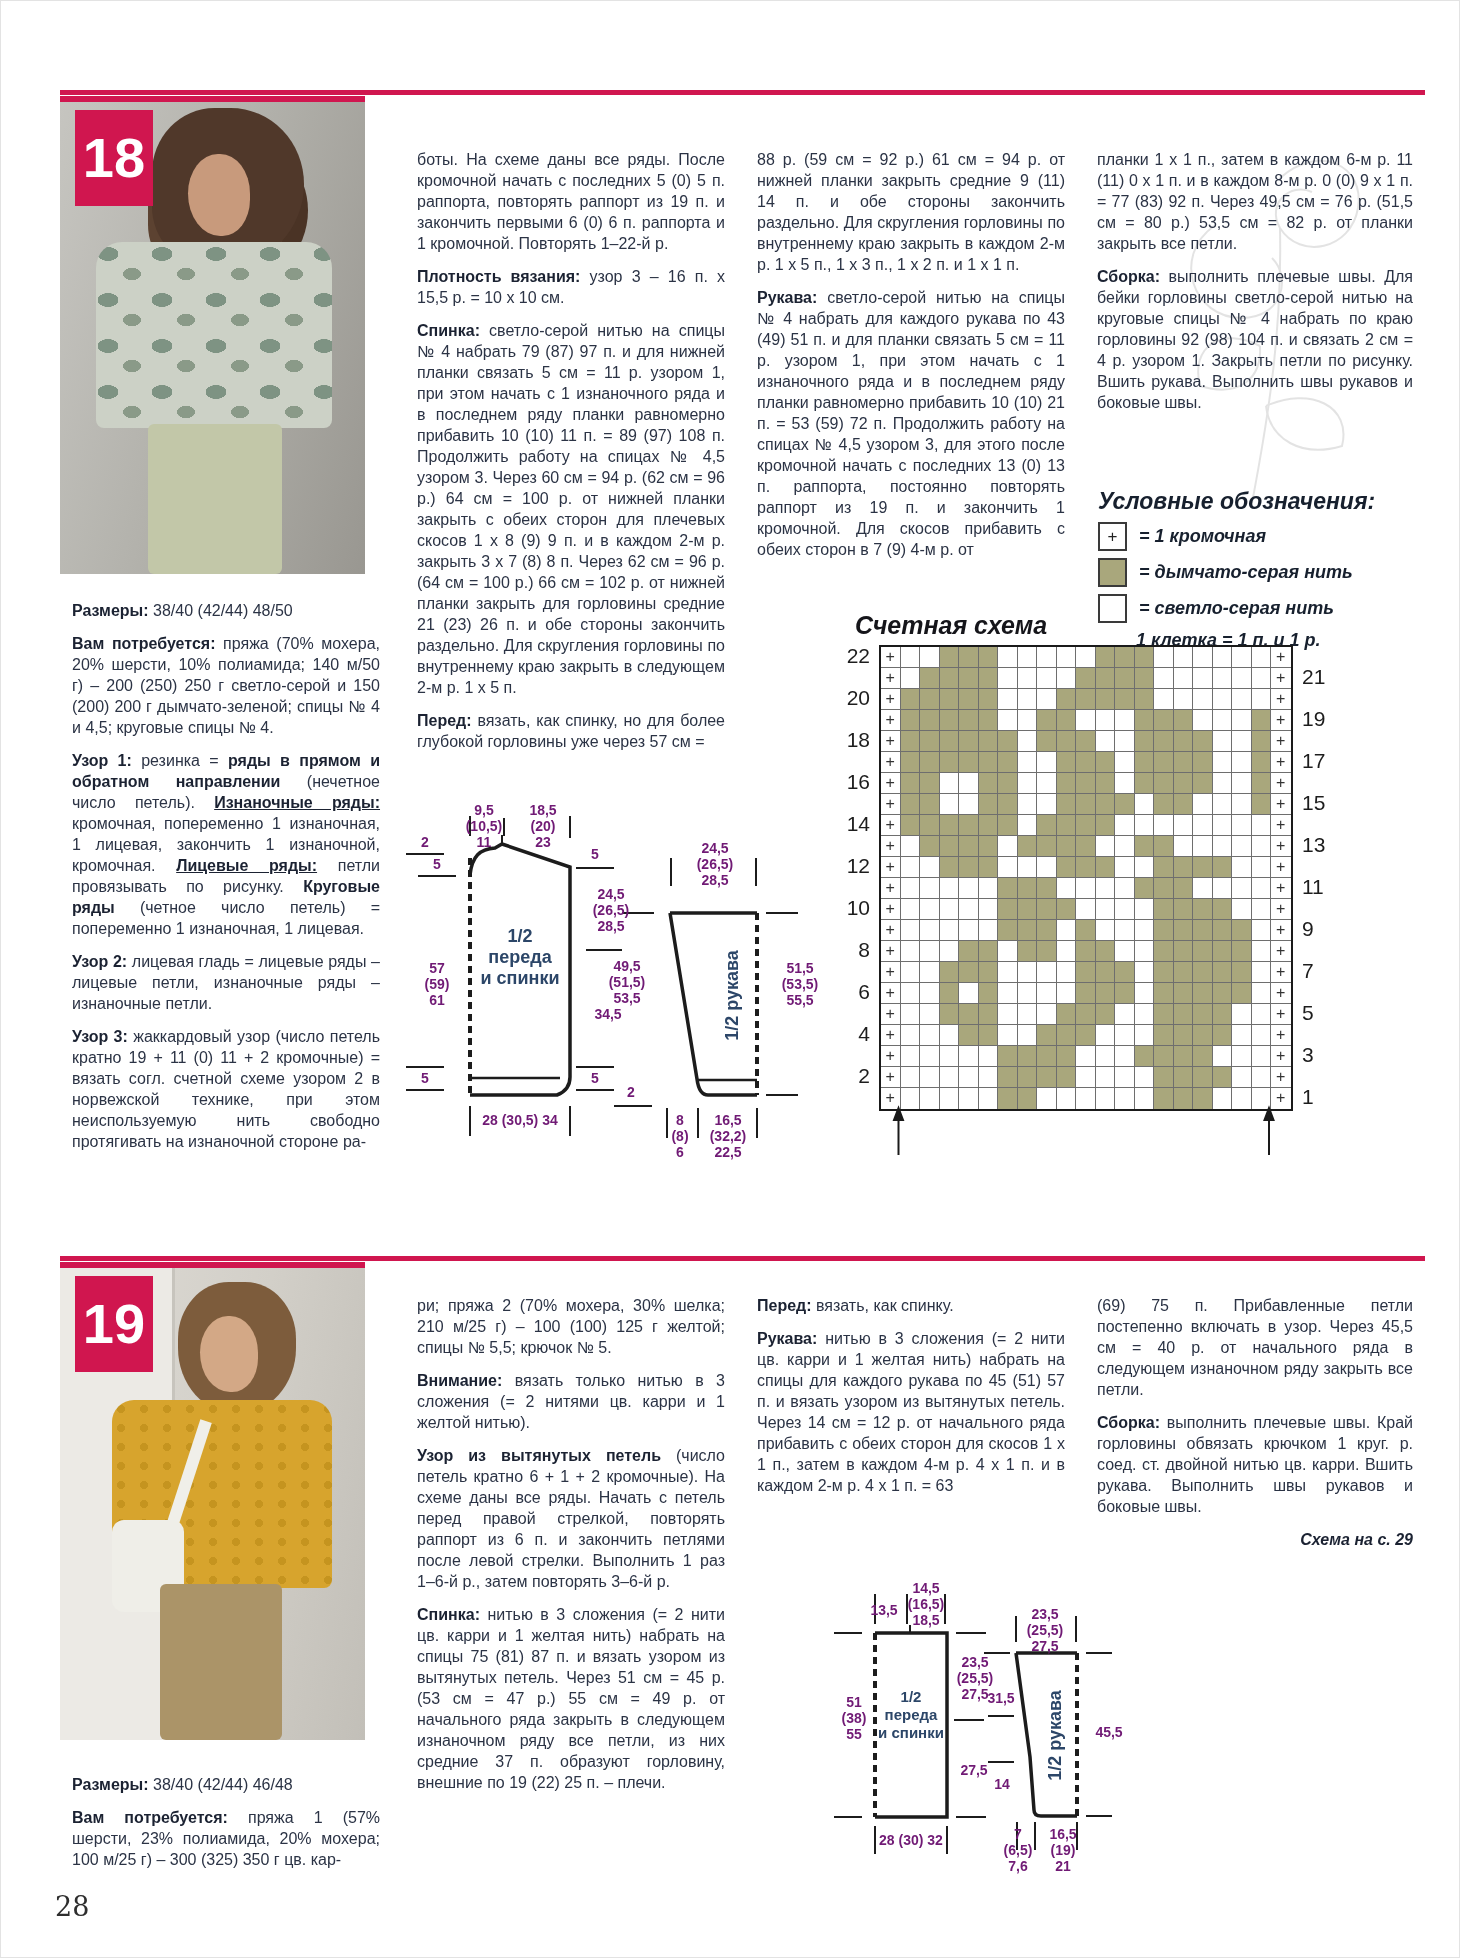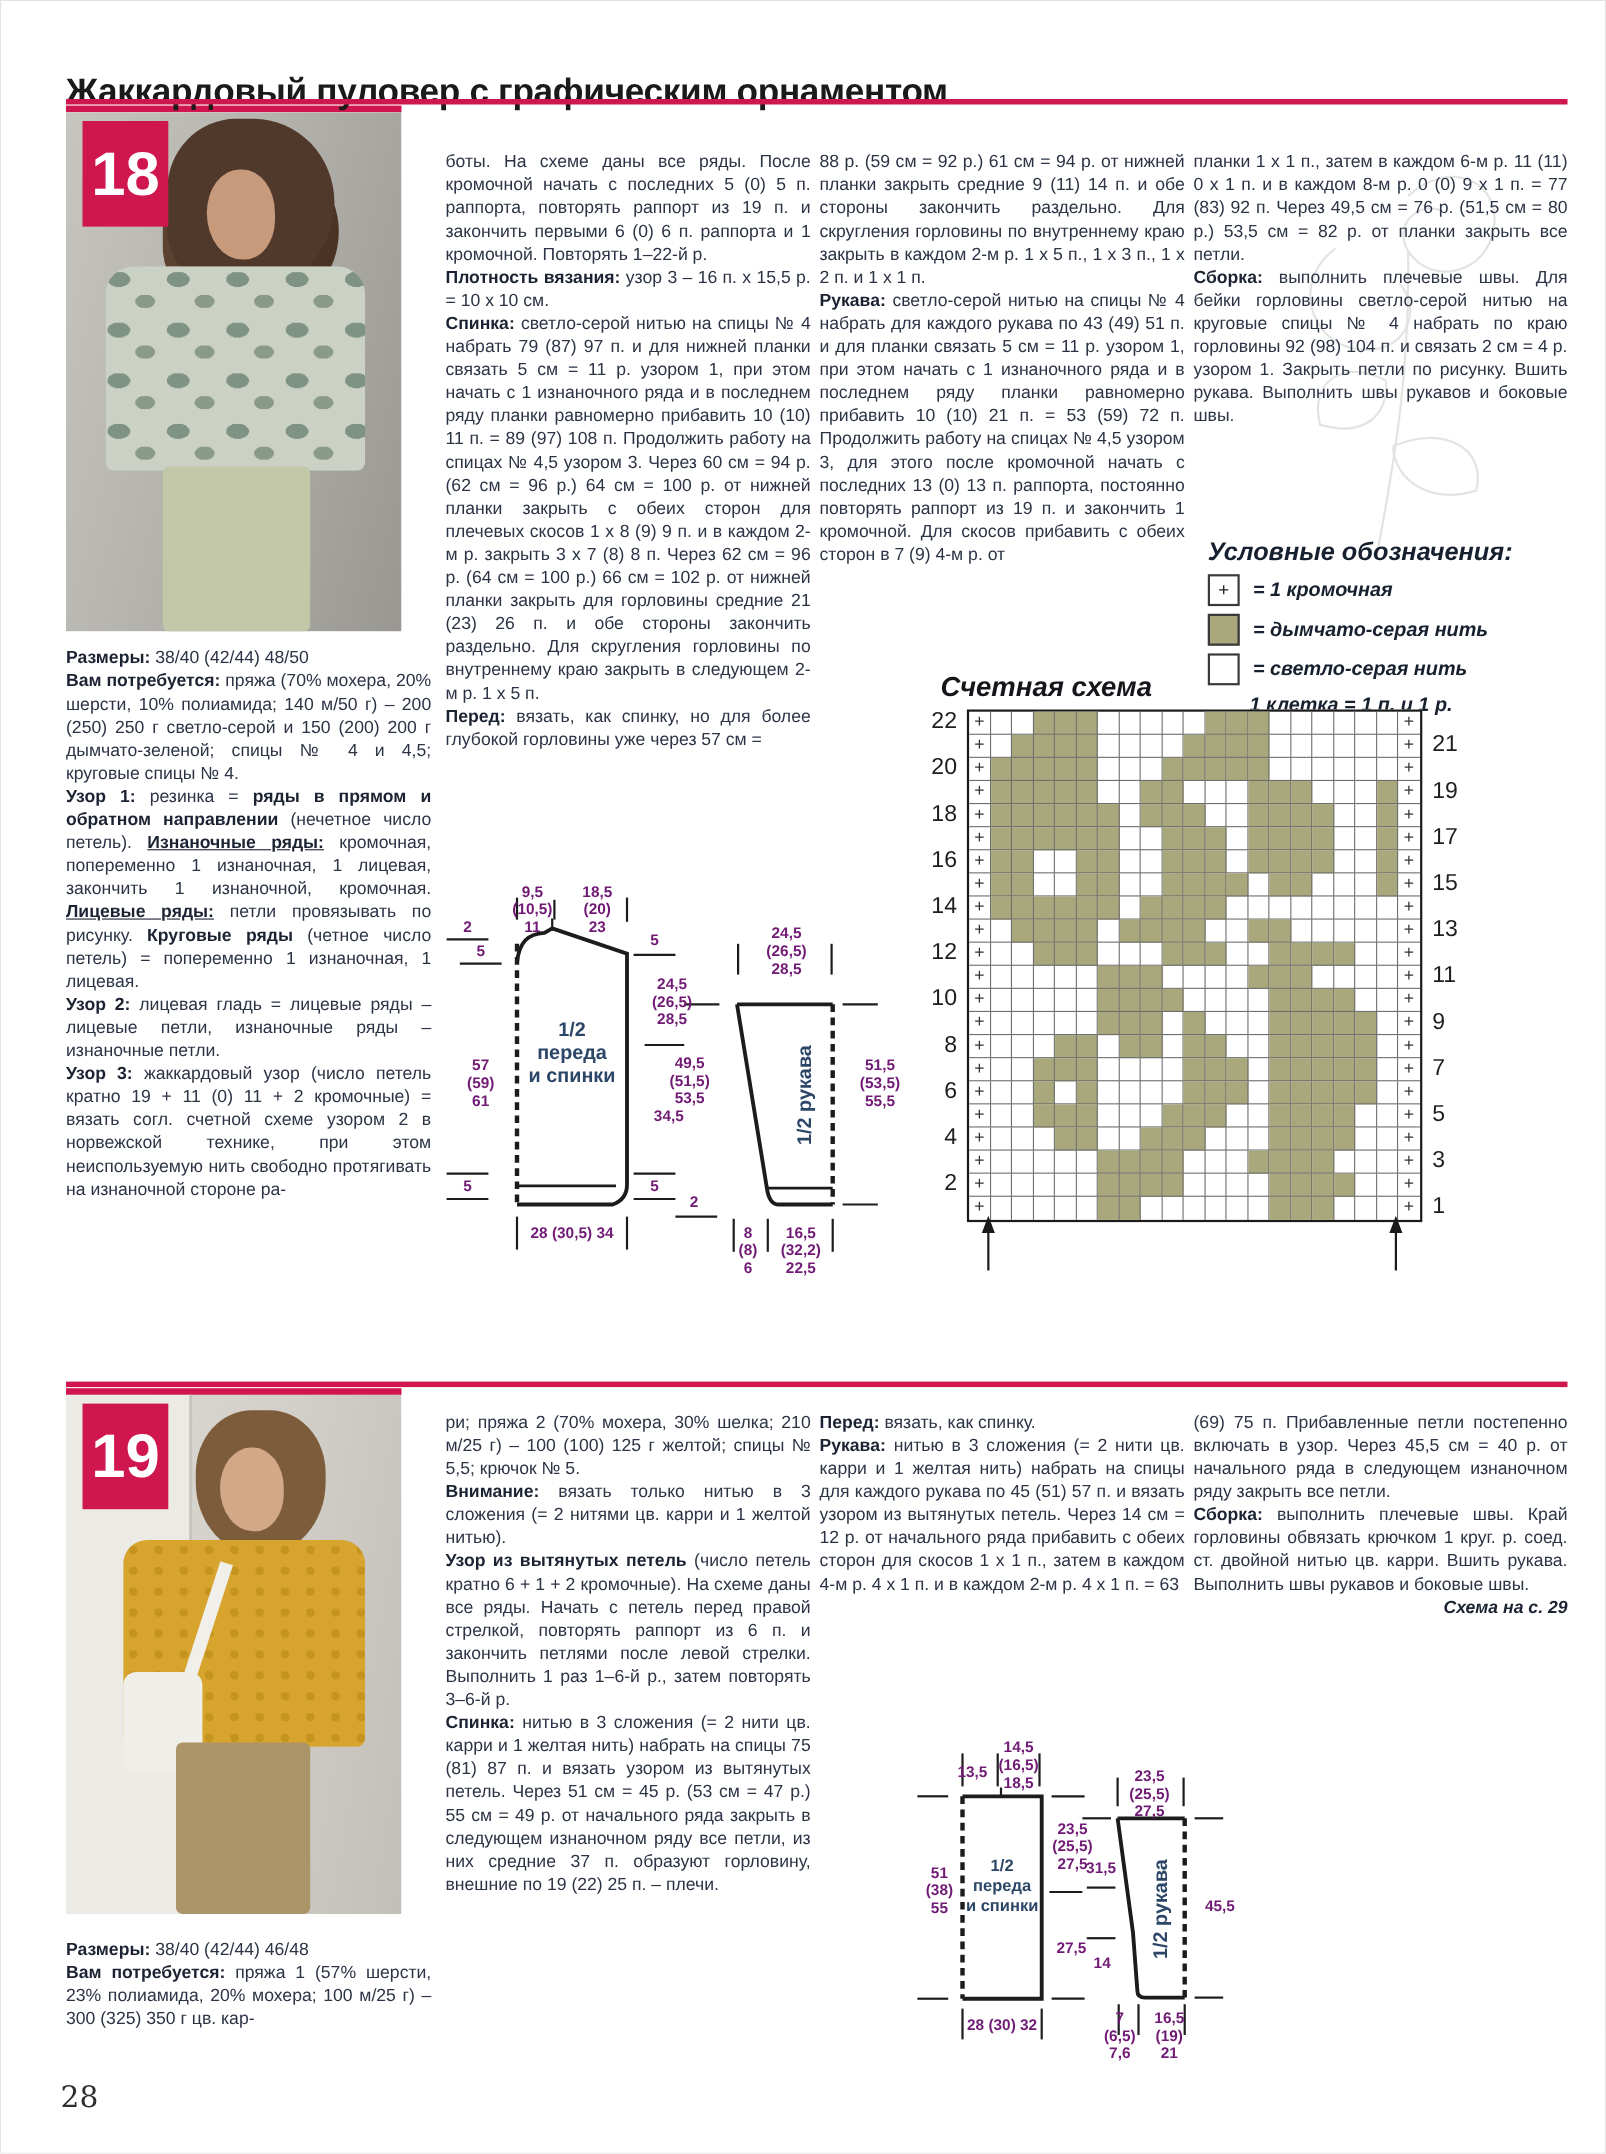--- a/index.html
+++ b/index.html
@@ -2,21 +2,21 @@
 <html style="--accent: #d0164f; --olive: #a9a77c;"><head>
 <meta charset="utf-8">
 <style>
   html,body{margin:0;padding:0;background:#fff;}
   .page{position:relative;width:1460px;height:1958px;background:#fff;overflow:hidden;
         font-family:"Liberation Sans",sans-serif;box-shadow:inset 0 0 0 1px #e3e3e3;}
   .atitle{position:absolute;font:700 32px/36px "Liberation Sans",sans-serif;color:#1a1a1c;letter-spacing:-.3px;z-index:2;}
   .rule{position:absolute;left:60px;width:1365px;height:5px;background:var(--accent,#d0164f);z-index:2;}
   .col{position:absolute;width:332px;color:#2b3345;font:400 16px/21px "Liberation Sans",sans-serif;
        text-align:justify;z-index:2;}
-  .para{margin:0;}
+  .para{margin:12px;}
   .para.right{text-align:right;}
   .b{font-weight:700;color:#1b2232;}
   .u{text-decoration:underline;}
   .i{font-style:italic;}
   
   .photo{position:absolute;left:60px;width:305px;height:472px;border-top:6px solid var(--accent,#d0164f);
          overflow:hidden;z-index:1;}
   .badge{position:absolute;left:15px;top:8px;width:78px;height:96px;background:var(--accent,#d0164f);
          color:#fff;font:700 56px/96px "Liberation Sans",sans-serif;text-align:center;z-index:4;}
   .ph-bg18{position:absolute;inset:0;background:linear-gradient(105deg,#c6c5c0 0%,#b3b2ac 45%,#999791 100%);}
@@ -81,21 +81,20 @@
   <svg class="watermark" width="300" height="420" viewBox="0 0 300 420">
     <g fill="none" stroke="#c2c2c2" stroke-width="2">
       <path d="M150,90 C190,55 235,78 228,120 C221,162 170,172 150,140 C136,116 160,94 182,104"></path>
       <path d="M84,138 C42,168 62,230 112,230 C152,230 162,190 142,170"></path>
       <path d="M150,140 C152,240 140,320 122,415"></path>
       <path d="M130,258 C92,238 60,258 70,298 C110,310 132,290 130,258"></path>
       <path d="M136,318 C180,298 222,318 212,358 C172,370 140,352 136,318"></path>
     </g>
   </svg>
 
-  <h1 class="atitle" style="left:60px;top:44px">Жаккардовый пуловер с графическим орнаментом</h1>
   <div class="rule" style="top:90px"></div>
 
   <div class="photo" style="top:96px">
     <div class="ph-bg18"></div>
     <div class="p18-hair"></div>
     <div class="p18-face"></div>
     <div class="p18-sweater"></div>
     <div class="p18-pants"></div>
     <div class="badge">18</div>
   </div>

